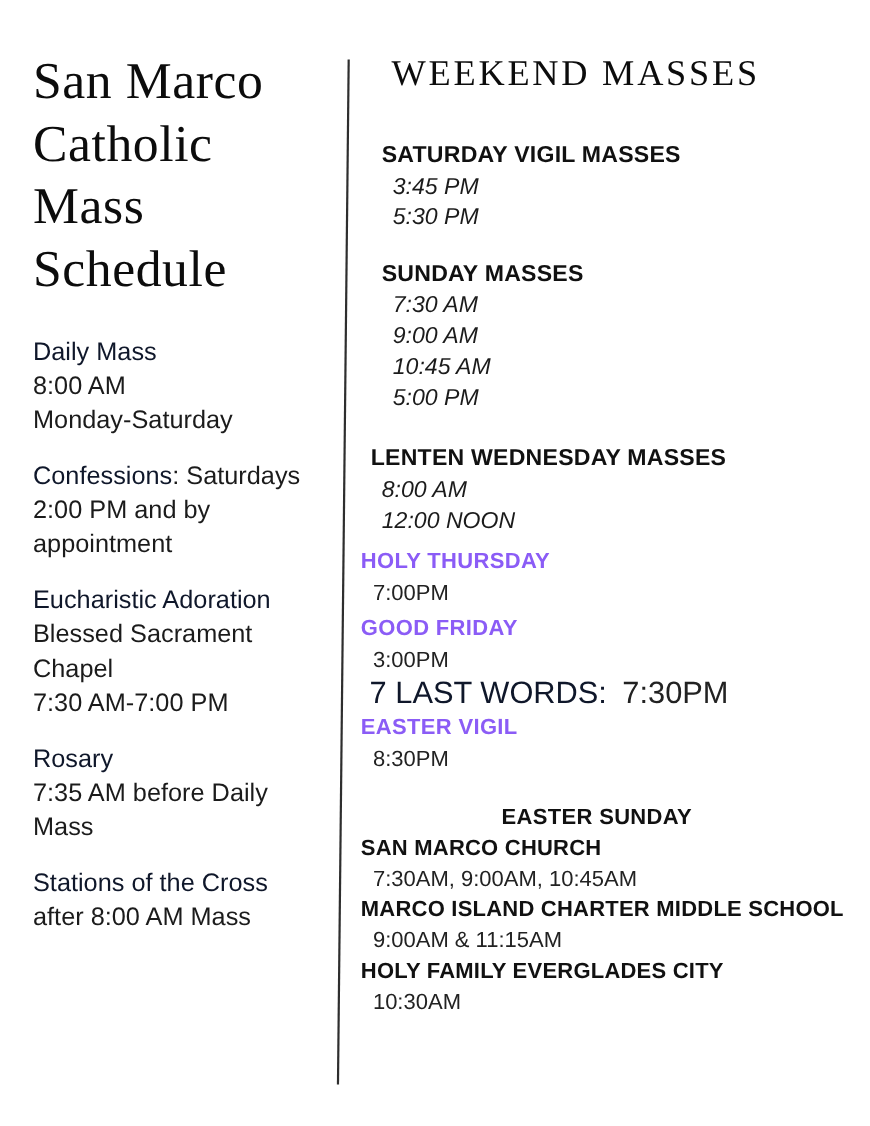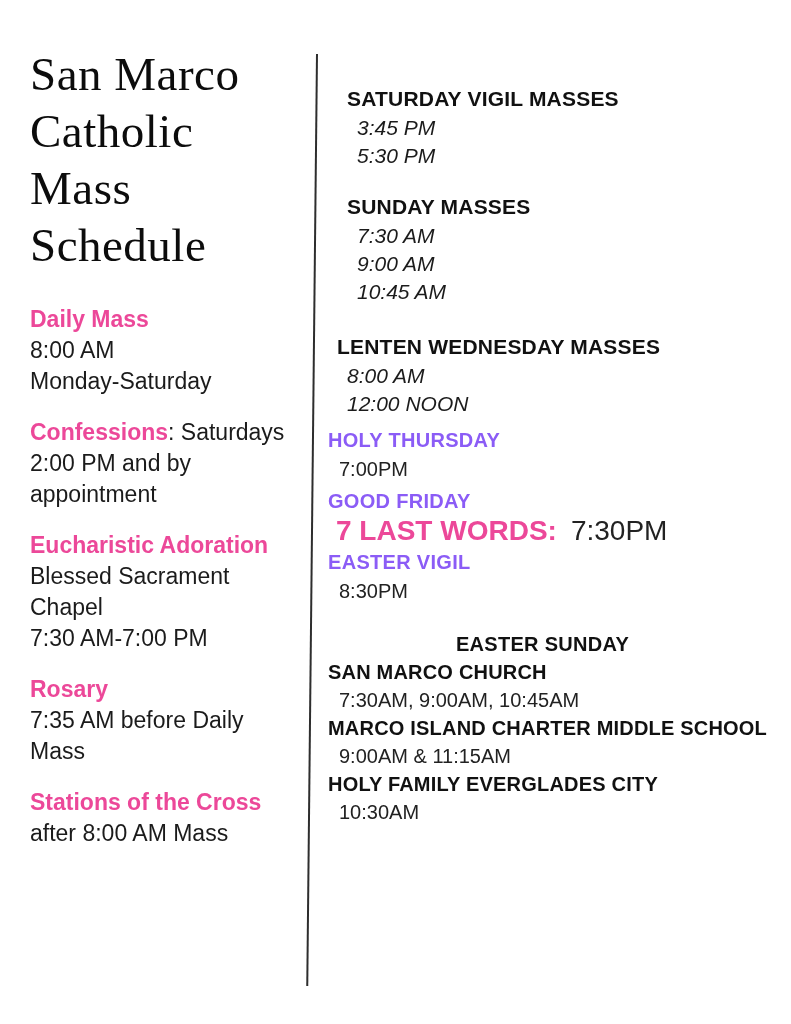--- a/index.html
+++ b/index.html
@@ -16,21 +16,21 @@
   
   .left-col { position:absolute; left:30px; top:46px; width:278px; }
   .title {
     font-family:"Liberation Serif","DejaVu Serif",serif; font-weight:500;
     font-size:47px; line-height:57px; color:#0c0c0c; letter-spacing:0.5px;
     margin:0 0 30px 0;
   }
   .title .tline { white-space:nowrap; }
   .sec { font-size:23px; line-height:31px; margin:0 0 20px 0; color:#1b1b1b; }
   .sec .line { white-space:nowrap; }
-  .b { font-weight:bold; color:#ec4899; }
+  .b { font-weight:normal; color:#0f172a; }
 
   
   .right-col { position:absolute; left:330px; top:46px; width:460px; }
   .display-head {
     font-family:"Liberation Serif","DejaVu Serif",serif; font-weight:500;
     color:#0c0c0c; letter-spacing:2.5px; white-space:nowrap;
   }
   .weekend-head { font-size:33px; line-height:42px; margin-left:26px; }
   .holyweek-head { font-size:29px; line-height:36px; margin-top:24px; width:402px; text-align:center; }
 
@@ -94,45 +94,48 @@
     </div>
 
     <div class="sec">
       <div class="line"><span class="b">Stations of the Cross</span><span></span></div>
       <div class="line">after 8:00 AM Mass</div>
     </div>
   </div>
 
   <div class="right-col">
 
+    <div class="display-head weekend-head">WEEKEND MASSES</div>
 
     <div class="mass-block first">
       <div class="mass-head">SATURDAY VIGIL MASSES</div>
       <div class="mass-time">3:45 PM</div>
       <div class="mass-time">5:30 PM</div>
     </div>
 
     <div class="mass-block mt22">
       <div class="mass-head">SUNDAY MASSES</div>
       <div class="mass-time">7:30 AM</div>
       <div class="mass-time">9:00 AM</div>
       <div class="mass-time">10:45 AM</div>
+      <div class="mass-time">5:00 PM</div>
     </div>
 
     <div class="mass-block lenten">
       <div class="mass-head">LENTEN WEDNESDAY MASSES</div>
       <div class="mass-time">8:00 AM</div>
       <div class="mass-time">12:00 NOON</div>
     </div>
 
 
     <div class="hw-items">
       <div class="hw-day">HOLY THURSDAY</div>
       <div class="hw-time">7:00PM</div>
       <div class="hw-day gap">GOOD FRIDAY</div>
+      <div class="hw-time">3:00PM</div>
       <div class="hw-sub"><span class="b">7 LAST WORDS:</span><span class="t">7:30PM</span></div>
       <div class="hw-day gap">EASTER VIGIL</div>
       <div class="hw-time">8:30PM</div>
     </div>
 
     <div class="easter-head">EASTER SUNDAY</div>
 
     <div class="easter-items">
       <div class="easter-loc">SAN MARCO CHURCH</div>
       <div class="easter-time">7:30AM, 9:00AM, 10:45AM</div>

